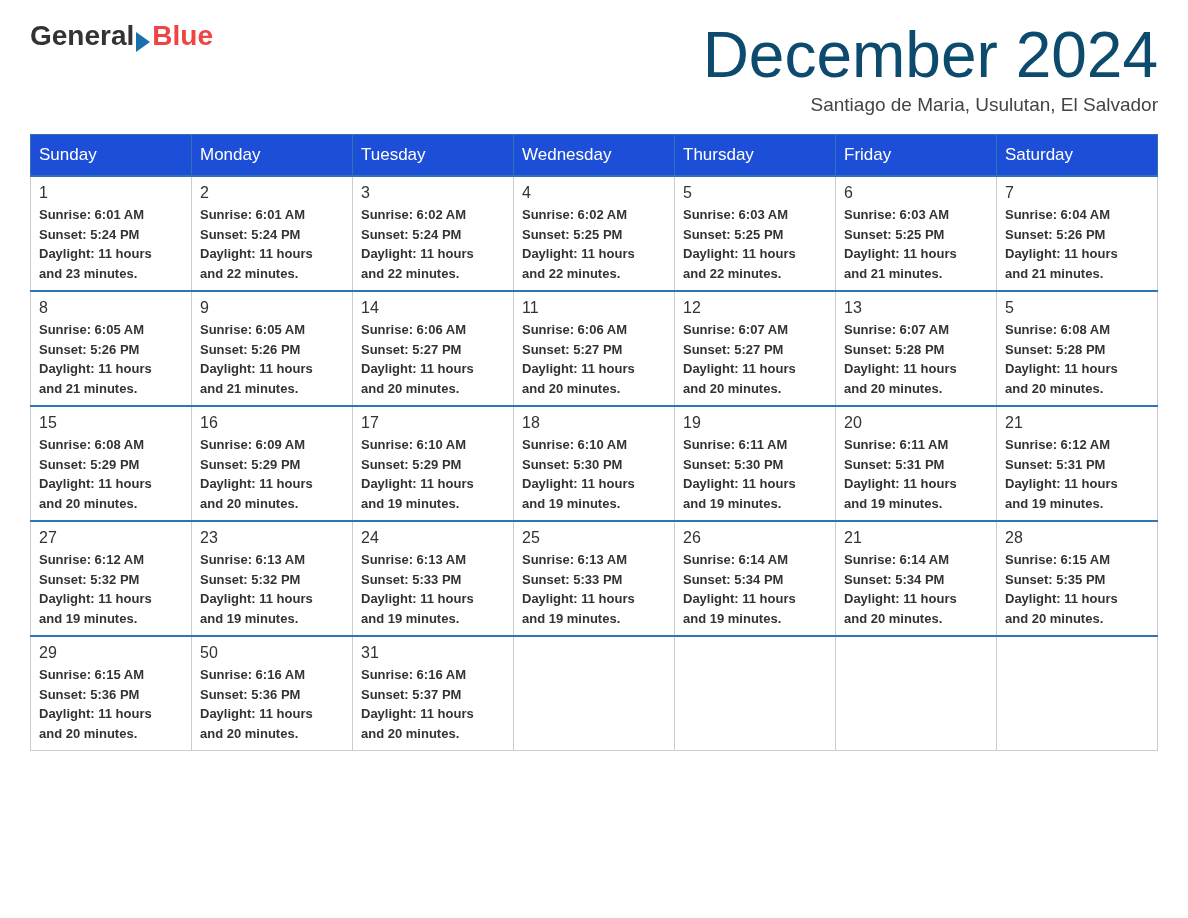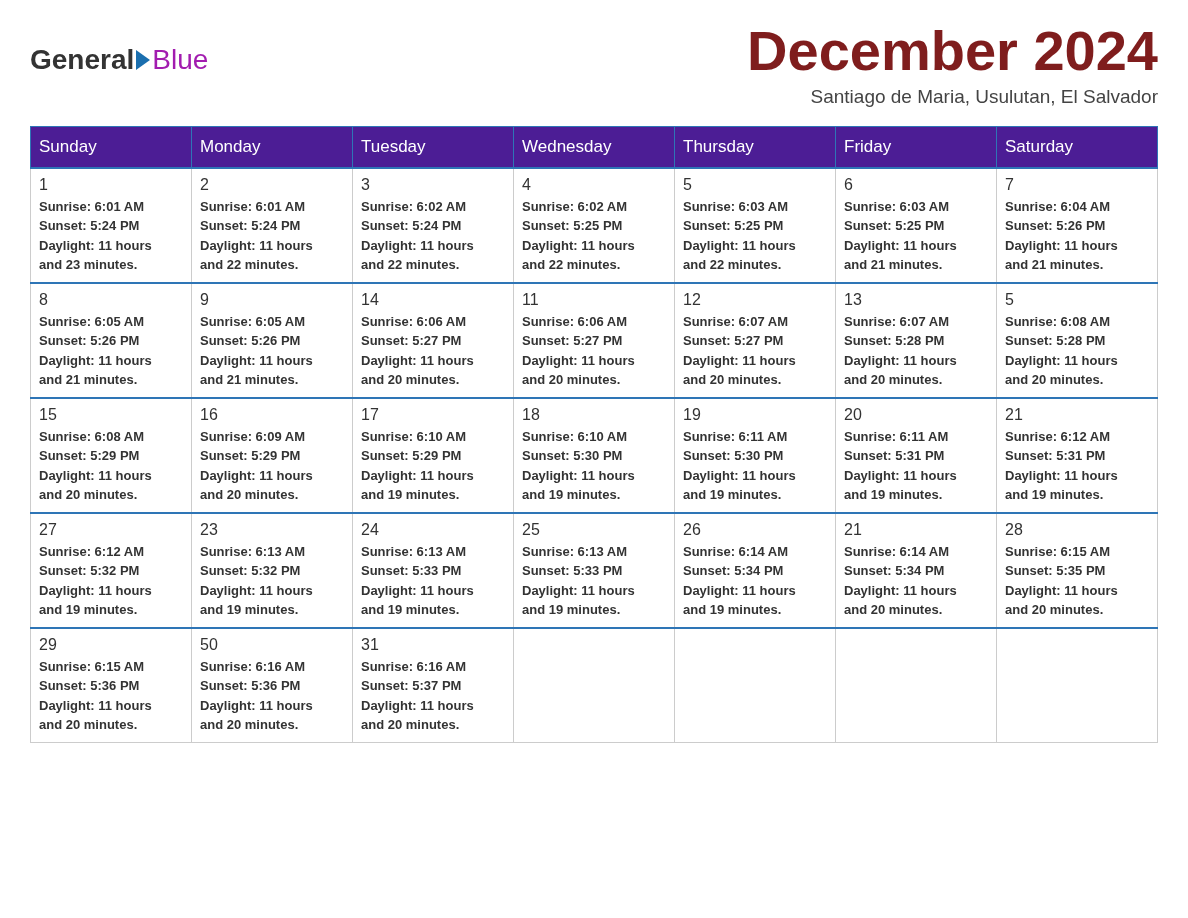--- a/index.html
+++ b/index.html
@@ -16,62 +16,61 @@
       align-items: flex-start;
       margin-bottom: 18px;
     }
     .logo {
       display: flex;
       flex-direction: column;
       align-items: flex-start;
     }
     .logo-text {
       display: flex;
-      align-items: center;
+      align-items: flex-end;
       font-size: 28px;
       font-weight: bold;
       color: #333;
-      margin-top: 24px;
     }
     .logo-general { color: #333; }
     .logo-arrow {
       display: inline-block;
       width: 0;
       height: 0;
       border-left: 14px solid #1a6faf;
       border-top: 10px solid transparent;
       border-bottom: 10px solid transparent;
       margin: 0 2px;
       vertical-align: middle;
     }
     .logo-blue {
-      color: #a21caf;
+      color: #ef4444;
       font-size: 28px;
-      font-weight: normal;
+      font-weight: bold;
     }
     .title-block {
       text-align: right;
     }
     .month-title {
-      font-size: 56px;
-      font-weight: bold;
-      color: #7f1d1d;
+      font-size: 64px;
+      font-weight: normal;
+      color: #0c4a6e;
       line-height: 1.1;
     }
     .location {
       font-size: 19px;
       color: #444;
       margin-top: 4px;
     }
     table {
       width: 100%;
       border-collapse: collapse;
     }
     thead tr th {
-      background-color: #4c1d95;
+      background-color: #1d4ed8;
       color: #fff;
       font-size: 17px;
       font-weight: normal;
       padding: 10px 8px;
       text-align: left;
       border: 1px solid #2e75b6;
     }
     tbody tr td {
       vertical-align: top;
       padding: 7px 8px 7px 8px;

